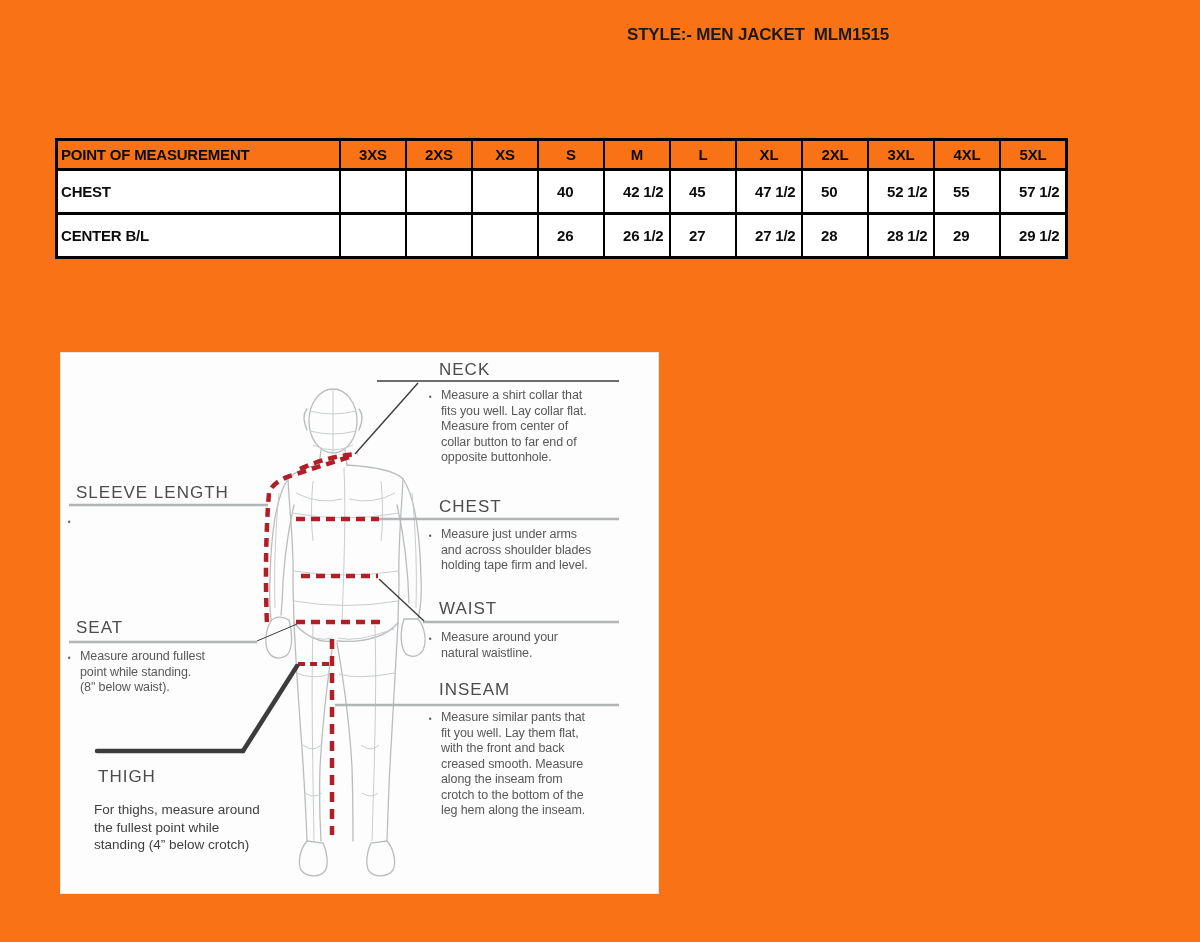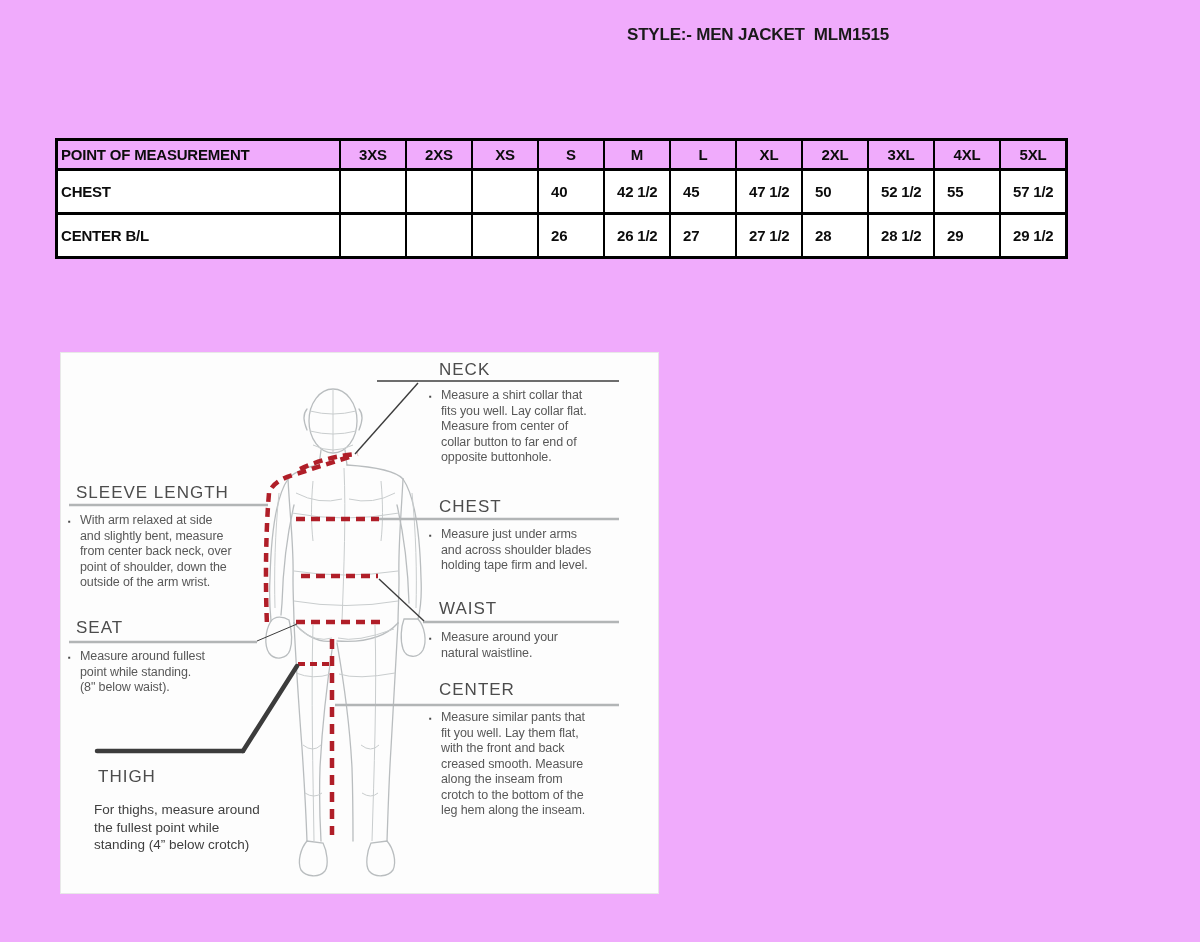--- a/index.html
+++ b/index.html
@@ -1,17 +1,17 @@
 <!DOCTYPE html>
 <html><head>
 <meta charset="utf-8">
 <style>
   html,body{margin:0;padding:0;background:#ffffff;}
   .page{
-    position:relative;width:1200px;height:942px;background:#f0abfc;overflow:hidden;
+    position:relative;width:1200px;height:942px;background:#f97316;overflow:hidden;
     font-family:"Liberation Sans", sans-serif;
   }
   
   .title{
     position:absolute;left:627px;top:25px;
     font-size:17px;font-weight:bold;color:#1a1a1a;letter-spacing:-0.2px;white-space:pre;
   }
   
   table.size-table{
     position:absolute;left:55px;top:138px;
@@ -19,21 +19,21 @@
     font-family:"Liberation Sans", sans-serif;
   }
   table.size-table th, table.size-table td{
     border-left:2px solid #000;border-right:2px solid #000;
     border-top:3px solid #000;border-bottom:3px solid #000;
     font-size:15px;font-weight:bold;color:#0c0c0c;
     overflow:hidden;white-space:nowrap;letter-spacing:-0.2px;
   }
   table.size-table th{height:27px;text-align:center;padding:0;}
   table.size-table th.poml{text-align:left;padding-left:3px;}
-  table.size-table td{height:39px;text-align:left;padding-left:12px;background:#fff;}
+  table.size-table td{height:39px;text-align:left;padding-left:18px;background:#fff;}
   table.size-table td.rowlabel{padding-left:3px;}
   
   .note{
     position:absolute;left:58px;top:314px;
     font-size:15px;font-weight:bold;color:#141414;letter-spacing:-0.3px;white-space:pre;
   }
   
   .diagram{
     position:absolute;left:60px;top:352px;width:565px;height:540px;
     background:#fdfdfd;border:1px solid #e8e8e8;padding-left:32px;
@@ -233,36 +233,32 @@
         <div class="lbl-desc"><span class="bullet">▪</span><span>Measure just under arms
 and across shoulder blades
 holding tape firm and level.</span></div>
       </div>
       <div class="lbl lbl-waist">
         <div class="lbl-title">WAIST</div>
         <div class="lbl-desc"><span class="bullet">▪</span><span>Measure around your
 natural waistline.</span></div>
       </div>
       <div class="lbl lbl-inseam">
-        <div class="lbl-title">CENTER</div>
+        <div class="lbl-title">INSEAM</div>
         <div class="lbl-desc"><span class="bullet">▪</span><span>Measure similar pants that
 fit you well. Lay them flat,
 with the front and back
 creased smooth. Measure
 along the inseam from
 crotch to the bottom of the
 leg hem along the inseam.</span></div>
       </div>
       <div class="lbl lbl-sleeve">
         <div class="lbl-title">SLEEVE LENGTH</div>
-        <div class="lbl-desc"><span class="bullet">▪</span><span>With arm relaxed at side
-and slightly bent, measure
-from center back neck, over
-point of shoulder, down the
-outside of the arm wrist.</span></div>
+        <div class="lbl-desc"><span class="bullet">▪</span></div>
       </div>
       <div class="lbl lbl-seat">
         <div class="lbl-title">SEAT</div>
         <div class="lbl-desc"><span class="bullet">▪</span><span>Measure around fullest
 point while standing.
 (8" below waist).</span></div>
       </div>
       <div class="lbl lbl-thigh">
         <div class="lbl-title">THIGH</div>
         <div class="lbl-desc"><span>For thighs, measure around

